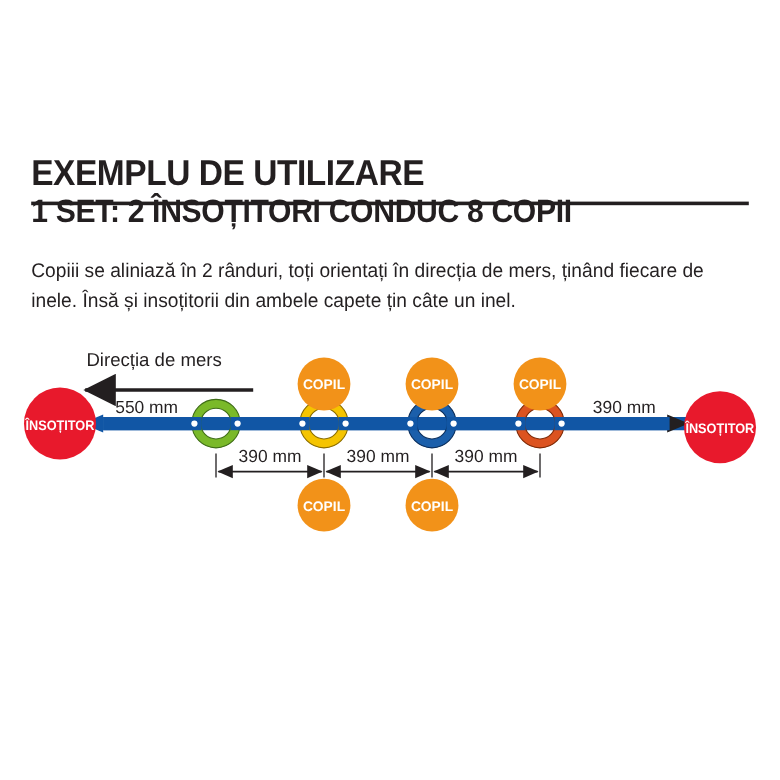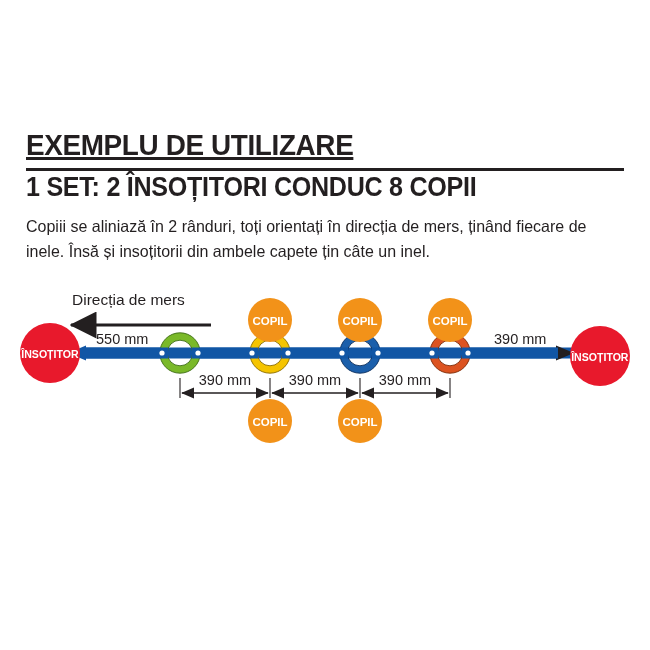--- a/index.html
+++ b/index.html
@@ -7,37 +7,37 @@
     width:650px;height:650px;
     background:#ffffff;
     font-family:"Liberation Sans", sans-serif;
     color:#231f20;
     overflow:hidden;
     position:relative;
   }
   .page{position:absolute;inset:0;}
 
   
-  .hdr{position:absolute;left:26px;top:128px;width:598px;text-decoration:underline;}
+  .hdr{position:absolute;left:26px;top:128px;width:598px;}
   .hdr h1{
     margin:0;
     font-size:30px;
     line-height:34px;
     font-weight:bold;
     letter-spacing:-0.4px;
     font-stretch:condensed;
     transform:scaleX(.93);
     transform-origin:left center;
     color:#231f20;
   }
   .rule{
     position:absolute;left:26px;top:168px;width:598px;height:3px;
     background:#231f20;
   }
-  .sub{position:absolute;left:26px;top:171px;width:598px;}
+  .sub{position:absolute;left:26px;top:160px;width:598px;}
   .sub h2{
     margin:0;
     font-size:27px;
     line-height:32px;
     font-weight:bold;
     letter-spacing:-0.3px;
     transform:scaleX(.93);
     transform-origin:left center;
     color:#231f20;
   }

